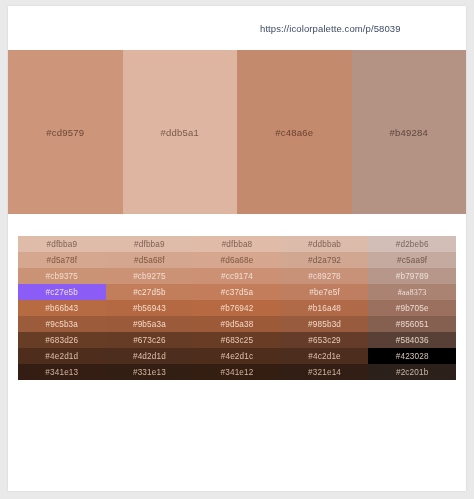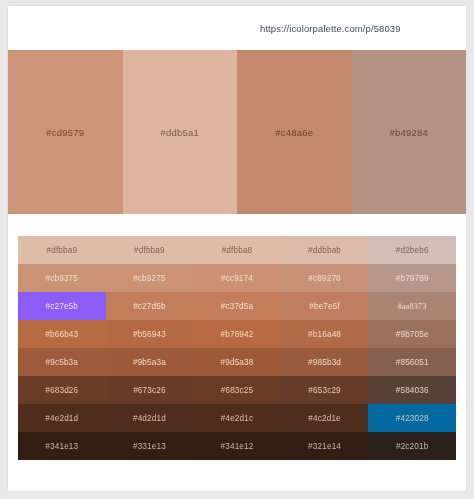--- a/index.html
+++ b/index.html
@@ -86,21 +86,21 @@
     padding: 0 10px 0 10px;
     background: #ffffff;
     overflow: hidden;
   }
   .grid {
     width: 100%;
     border-collapse: collapse;
     table-layout: fixed;
   }
   .grid td {
-    height: 28px;
+    height: 16px;
     text-align: center;
     vertical-align: middle;
     font-size: 8.2px;
     letter-spacing: 0.15px;
     white-space: nowrap;
     padding: 0;
   }
 </style>
 </head>
 <body>
@@ -133,20 +133,27 @@
       <table class="grid">
         <tbody>
             <tr>
               <td style="background: rgb(223, 187, 169); color: rgb(126, 97, 84);">#dfbba9</td>
               <td style="background: rgb(223, 187, 169); color: rgb(126, 97, 84);">#dfbba9</td>
               <td style="background: rgb(223, 187, 168); color: rgb(126, 97, 84);">#dfbba8</td>
               <td style="background: rgb(221, 187, 171); color: rgb(126, 97, 84);">#ddbbab</td>
               <td style="background: rgb(210, 190, 182); color: rgb(116, 102, 95);">#d2beb6</td>
             </tr>
             <tr>
+              <td style="background: rgb(213, 167, 143); color: rgb(122, 87, 66);">#d5a78f</td>
+              <td style="background: rgb(213, 166, 143); color: rgb(122, 87, 66);">#d5a68f</td>
+              <td style="background: rgb(214, 166, 142); color: rgb(122, 87, 66);">#d6a68e</td>
+              <td style="background: rgb(210, 167, 146); color: rgb(119, 88, 72);">#d2a792</td>
+              <td style="background: rgb(197, 170, 159); color: rgb(109, 89, 79);">#c5aa9f</td>
+            </tr>
+            <tr>
               <td style="background: rgb(203, 147, 117); color: rgb(240, 222, 211);">#cb9375</td>
               <td style="background: rgb(203, 146, 117); color: rgb(240, 222, 211);">#cb9275</td>
               <td style="background: rgb(204, 145, 116); color: rgb(240, 222, 211);">#cc9174</td>
               <td style="background: rgb(200, 146, 120); color: rgb(239, 221, 212);">#c89278</td>
               <td style="background: rgb(183, 151, 137); color: rgb(236, 224, 218);">#b79789</td>
             </tr>
             <tr>
               <td style="background: #8b5cf6; color: rgb(244, 226, 214);">#c27e5b</td>
               <td style="background: rgb(194, 125, 91); color: rgb(244, 226, 214);">#c27d5b</td>
               <td style="background: rgb(195, 125, 90); color: rgb(244, 226, 214);">#c37d5a</td>
@@ -172,21 +179,21 @@
               <td style="background: rgb(103, 60, 38); color: rgb(233, 205, 183);">#673c26</td>
               <td style="background: rgb(104, 60, 37); color: rgb(233, 205, 183);">#683c25</td>
               <td style="background: rgb(101, 60, 41); color: rgb(232, 205, 186);">#653c29</td>
               <td style="background: rgb(88, 64, 54); color: rgb(226, 208, 197);">#584036</td>
             </tr>
             <tr>
               <td style="background: rgb(78, 45, 29); color: rgb(221, 193, 171);">#4e2d1d</td>
               <td style="background: rgb(77, 45, 29); color: rgb(221, 193, 171);">#4d2d1d</td>
               <td style="background: rgb(78, 45, 28); color: rgb(221, 193, 171);">#4e2d1c</td>
               <td style="background: rgb(76, 45, 30); color: rgb(220, 193, 173);">#4c2d1e</td>
-              <td style="background: #0369a1; color: rgb(214, 197, 185);">#423028</td>
+              <td style="background: #000000; color: rgb(214, 197, 185);">#423028</td>
             </tr>
             <tr>
               <td style="background: rgb(52, 30, 19); color: rgb(210, 180, 155);">#341e13</td>
               <td style="background: rgb(51, 30, 19); color: rgb(210, 180, 155);">#331e13</td>
               <td style="background: rgb(52, 30, 18); color: rgb(210, 180, 155);">#341e12</td>
               <td style="background: rgb(50, 30, 20); color: rgb(209, 180, 157);">#321e14</td>
               <td style="background: rgb(44, 32, 27); color: rgb(203, 185, 171);">#2c201b</td>
             </tr>
           </tbody>
       </table>

